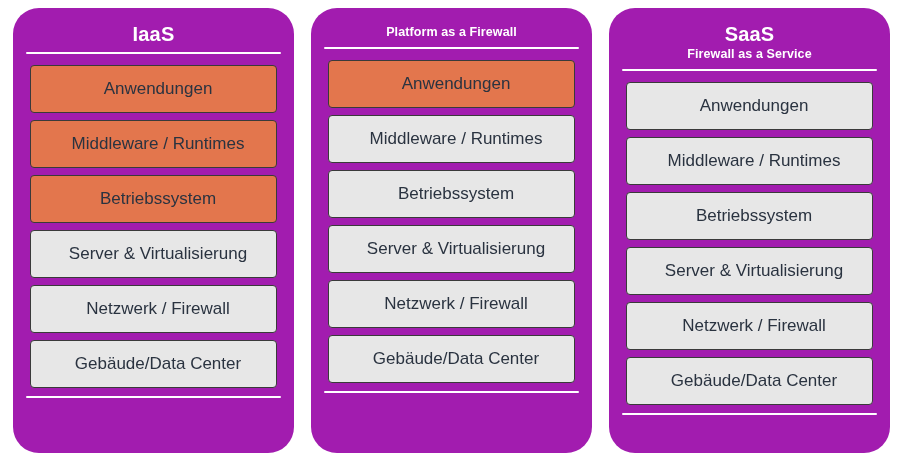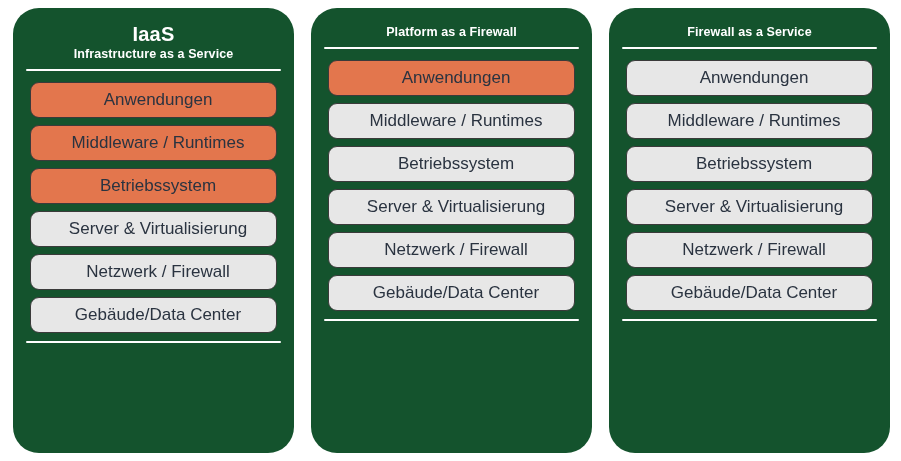--- a/index.html
+++ b/index.html
@@ -23,21 +23,21 @@
     flex-direction: row;
     align-items: stretch;
     justify-content: space-between;
     padding: 8px 11px 8px 13px;
     box-sizing: border-box;
     gap: 17px;
   }
 
   .model-card {
     flex: 1 1 0;
-    background: #14532d;
+    background: #a21caf;
     border-radius: 26px;
     display: flex;
     flex-direction: column;
     align-items: stretch;
     padding: 0;
     box-sizing: border-box;
     position: relative;
   }
 
   .card-header {
@@ -81,22 +81,22 @@
 
   .layer-stack {
     flex: 0 0 auto;
     padding: 11px 17px 0 17px;
     display: flex;
     flex-direction: column;
     gap: 7px;
   }
 
   .layer {
-    height: 36px;
-    border-radius: 9px;
+    height: 48px;
+    border-radius: 4px;
     border: 1.6px solid #3a3a3a;
     display: flex;
     align-items: center;
     justify-content: center;
     box-sizing: border-box;
     font-size: 17px;
     line-height: 20px;
     color: #2A3340;
     text-align: center;
     white-space: nowrap;
@@ -116,21 +116,20 @@
   }
 </style>
 </head>
 <body>
 
 <div id="diagram">
 
   <div class="model-card">
     <div class="card-header">
       <div class="card-title">IaaS</div>
-      <div class="card-subtitle">Infrastructure as a Service</div>
     </div>
     <div class="header-rule"></div>
     <div class="layer-stack">
       <div class="layer managed">Anwendungen</div>
       <div class="layer managed">Middleware / Runtimes</div>
       <div class="layer managed">Betriebssystem</div>
       <div class="layer self">Server &amp; Virtualisierung</div>
       <div class="layer self">Netzwerk / Firewall</div>
       <div class="layer self">Gebäude/Data Center</div>
     </div>
@@ -150,20 +149,21 @@
       <div class="layer self">Server &amp; Virtualisierung</div>
       <div class="layer self">Netzwerk / Firewall</div>
       <div class="layer self">Gebäude/Data Center</div>
     </div>
     <div class="footer-rule"></div>
     <div class="card-spacer"></div>
   </div>
 
   <div class="model-card">
     <div class="card-header">
+      <div class="card-title">SaaS</div>
       <div class="card-subtitle">Firewall as a Service</div>
     </div>
     <div class="header-rule"></div>
     <div class="layer-stack">
       <div class="layer self">Anwendungen</div>
       <div class="layer self">Middleware / Runtimes</div>
       <div class="layer self">Betriebssystem</div>
       <div class="layer self">Server &amp; Virtualisierung</div>
       <div class="layer self">Netzwerk / Firewall</div>
       <div class="layer self">Gebäude/Data Center</div>

